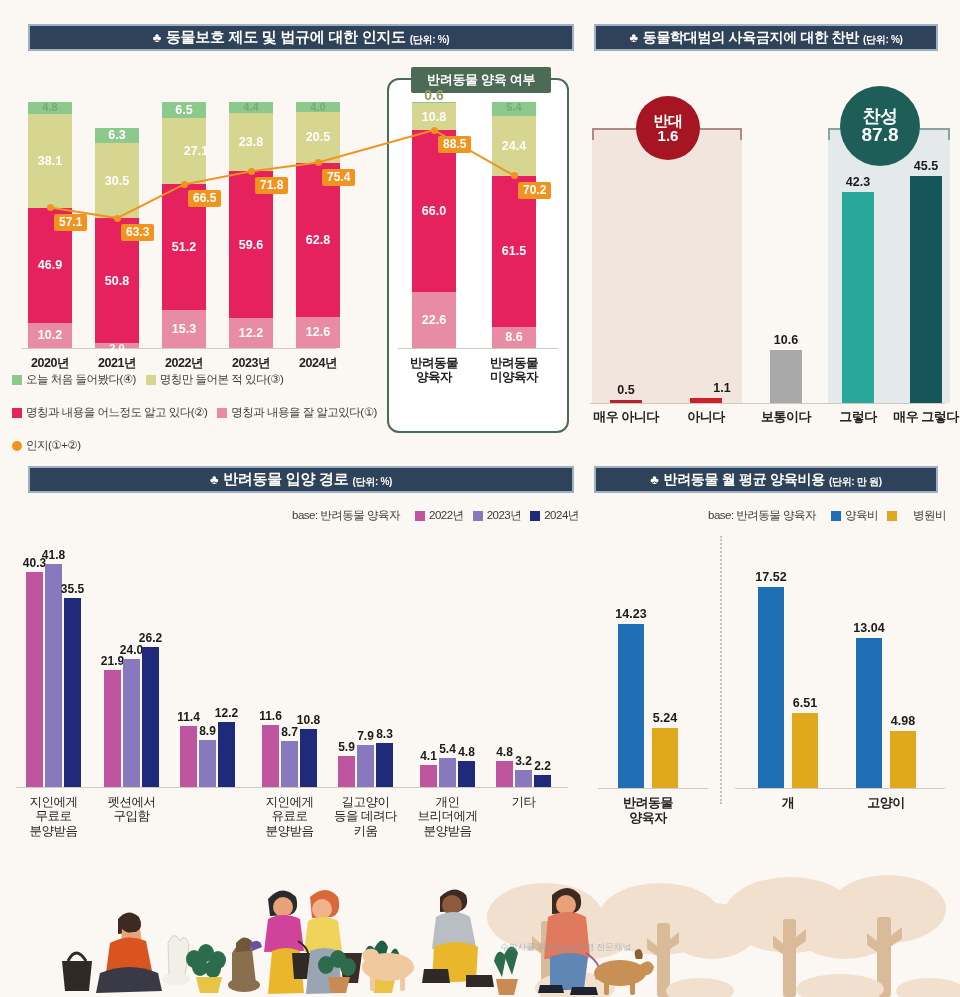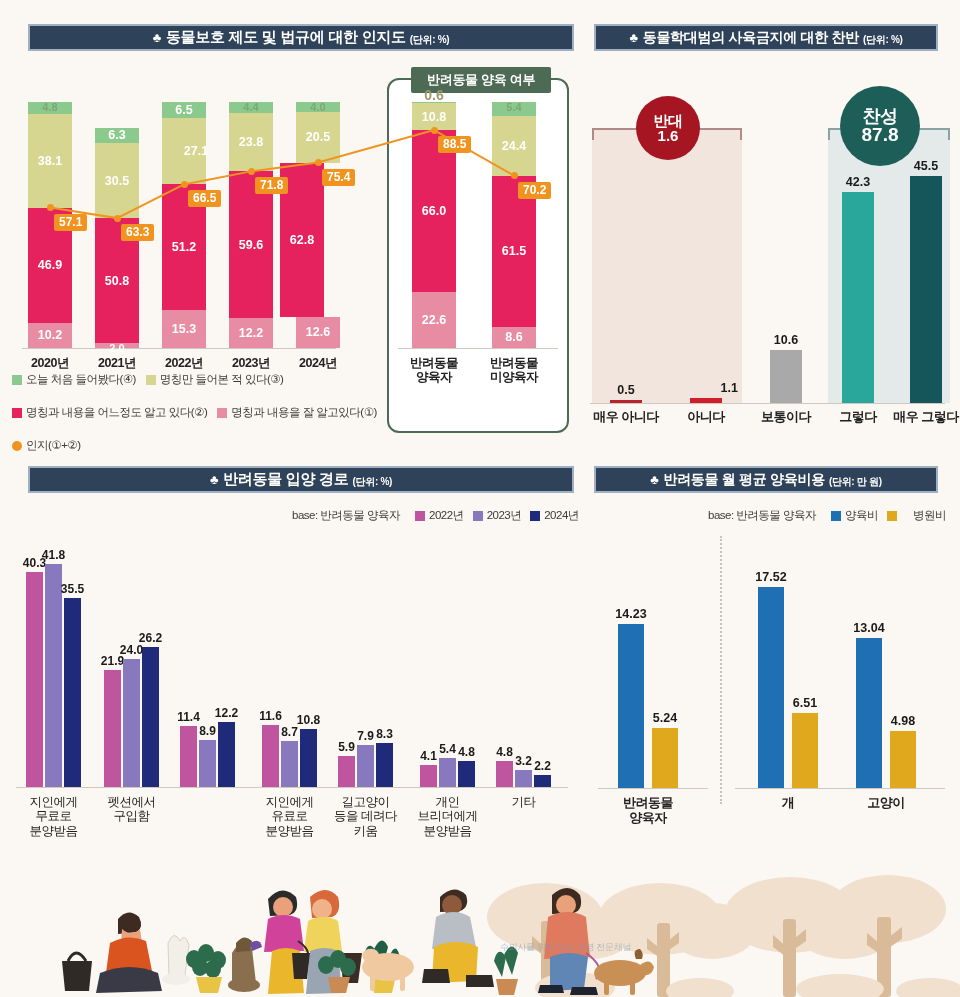--- a/index.html
+++ b/index.html
@@ -116,21 +116,21 @@
         <div class="seg c-green" style="left:95px; top:67.58399999999996px; width:44px; height:15.498px;">6.3</div>
         <div class="seg c-pink" style="left:162px; top:250.362px; width:44px; height:37.638px;">15.3</div>
         <div class="seg c-crim" style="left:162px; top:124.41px; width:44px; height:125.952px;">51.2</div>
         <div class="seg c-khaki" style="left:162px; top:57.743999999999986px; width:44px; height:66.66600000000001px;padding-left:24px;">27.1</div>
         <div class="seg c-green" style="left:162px; top:41.753999999999984px; width:44px; height:15.99px;">6.5</div>
         <div class="seg c-pink" style="left:229px; top:257.988px; width:44px; height:30.012px;">12.2</div>
         <div class="seg c-crim" style="left:229px; top:111.37200000000001px; width:44px; height:146.61599999999999px;">59.6</div>
         <div class="seg c-khaki" style="left:229px; top:52.82400000000001px; width:44px; height:58.548px;">23.8</div>
         <div class="seg c-green" style="left: 229px; top: 42px; width: 44px; height: 10.824px; color: rgb(122, 168, 122); font-size: 11px; align-items: flex-start; line-height: 11px;">4.4</div>
         <div class="seg c-pink" style="left:296px; top:257.004px; width:44px; height:30.996px;">12.6</div>
-        <div class="seg c-crim" style="left:280px; top:102.51600000000002px; width:44px; height:154.488px;">62.8</div>
+        <div class="seg c-crim" style="left:296px; top:102.51600000000002px; width:44px; height:154.488px;">62.8</div>
         <div class="seg c-khaki" style="left:296px; top:52.08600000000002px; width:44px; height:50.43px;">20.5</div>
         <div class="seg c-green" style="left: 296px; top: 42.246px; width: 44px; height: 9.84px; color: rgb(122, 168, 122); font-size: 11px; align-items: flex-start; line-height: 11px;">4.0</div>
         <div class="seg c-pink" style="left:412px; top:232.404px; width:44px; height:55.596000000000004px;">22.6</div>
         <div class="seg c-crim" style="left:412px; top:70.04399999999998px; width:44px; height:162.36px;">66.0</div>
         <div class="seg c-khaki" style="left:412px; top:43.475999999999985px; width:44px; height:26.568px;">10.8</div>
         <div class="val" style="left:412px; top:26.999999999999986px; width:44px; font-size:14px; color:#9a9a6a;text-align:center;">0.6</div>
         <div class="seg c-green" style="left: 412px; top: 42px; width: 44px; height: 1.476px; color: rgb(122, 168, 122); font-size: 11px; align-items: flex-start; line-height: 11px;"></div>
         <div class="seg c-pink" style="left:492px; top:266.844px; width:44px; height:21.156px;">8.6</div>
         <div class="seg c-crim" style="left:492px; top:115.554px; width:44px; height:151.29px;">61.5</div>
         <div class="seg c-khaki" style="left:492px; top:55.53px; width:44px; height:60.024px;">24.4</div>
@@ -216,21 +216,21 @@
         <div class="cat-panel" style="left:12px; top:68px; width:150px; height:275px; background:#f2e5dd;"></div>
         <div class="bracket" style="left:12px; top:68px; width:150px; height:12px; border-width:2px; border-color:#b08a86;"></div>
         <div class="cat-panel" style="left:248px; top:68px; width:122px; height:275px; background:#e4eaea;"></div>
         <div class="bracket" style="left:248px; top:68px; width:122px; height:12px; border-width:2px; border-color:#8aa3a2;"></div>
       </div>
     <div class="axis" style="left:10px; top:343px; width:355px;"></div>
     <div id="c2-bars" style="position:absolute; inset:0;">
         <div class="bar" style="left:30px; top:340px; width:32px; height:3px; background:#b8242c;"></div>
         <div class="val" style="left:16px; top:323px; width:60px; font-size:12.5px; color:#1a1a1a;">0.5</div>
         <div class="bar" style="left:110px; top:337.5px; width:32px; height:5.500000000000001px; background:#cf1f2b;"></div>
-        <div class="val" style="left:98px; top:320.5px; width:60px; font-size:12.5px; color:#1a1a1a;text-align:right;">1.1</div>
+        <div class="val" style="left:112px; top:320.5px; width:60px; font-size:12.5px; color:#1a1a1a;">1.1</div>
         <div class="bar" style="left:190px; top:290px; width:32px; height:53px; background:#a9a9a9;"></div>
         <div class="val" style="left:176px; top:273px; width:60px; font-size:12.5px; color:#1a1a1a;">10.6</div>
         <div class="bar" style="left:262px; top:131.5px; width:32px; height:211.5px; background:#2aa79b;"></div>
         <div class="val" style="left:248px; top:114.5px; width:60px; font-size:12.5px; color:#1a1a1a;">42.3</div>
         <div class="bar" style="left:330px; top:115.5px; width:32px; height:227.5px; background:#15565a;"></div>
         <div class="val" style="left:316px; top:98.5px; width:60px; font-size:12.5px; color:#1a1a1a;">45.5</div>
       </div>
     <div id="c2-circles" style="position:absolute; inset:0;">
         <div class="circ" style="left:56px; top:36px; width:64px; height:64px; background:#a51622;">
           <div class="c-lab">반대</div>

